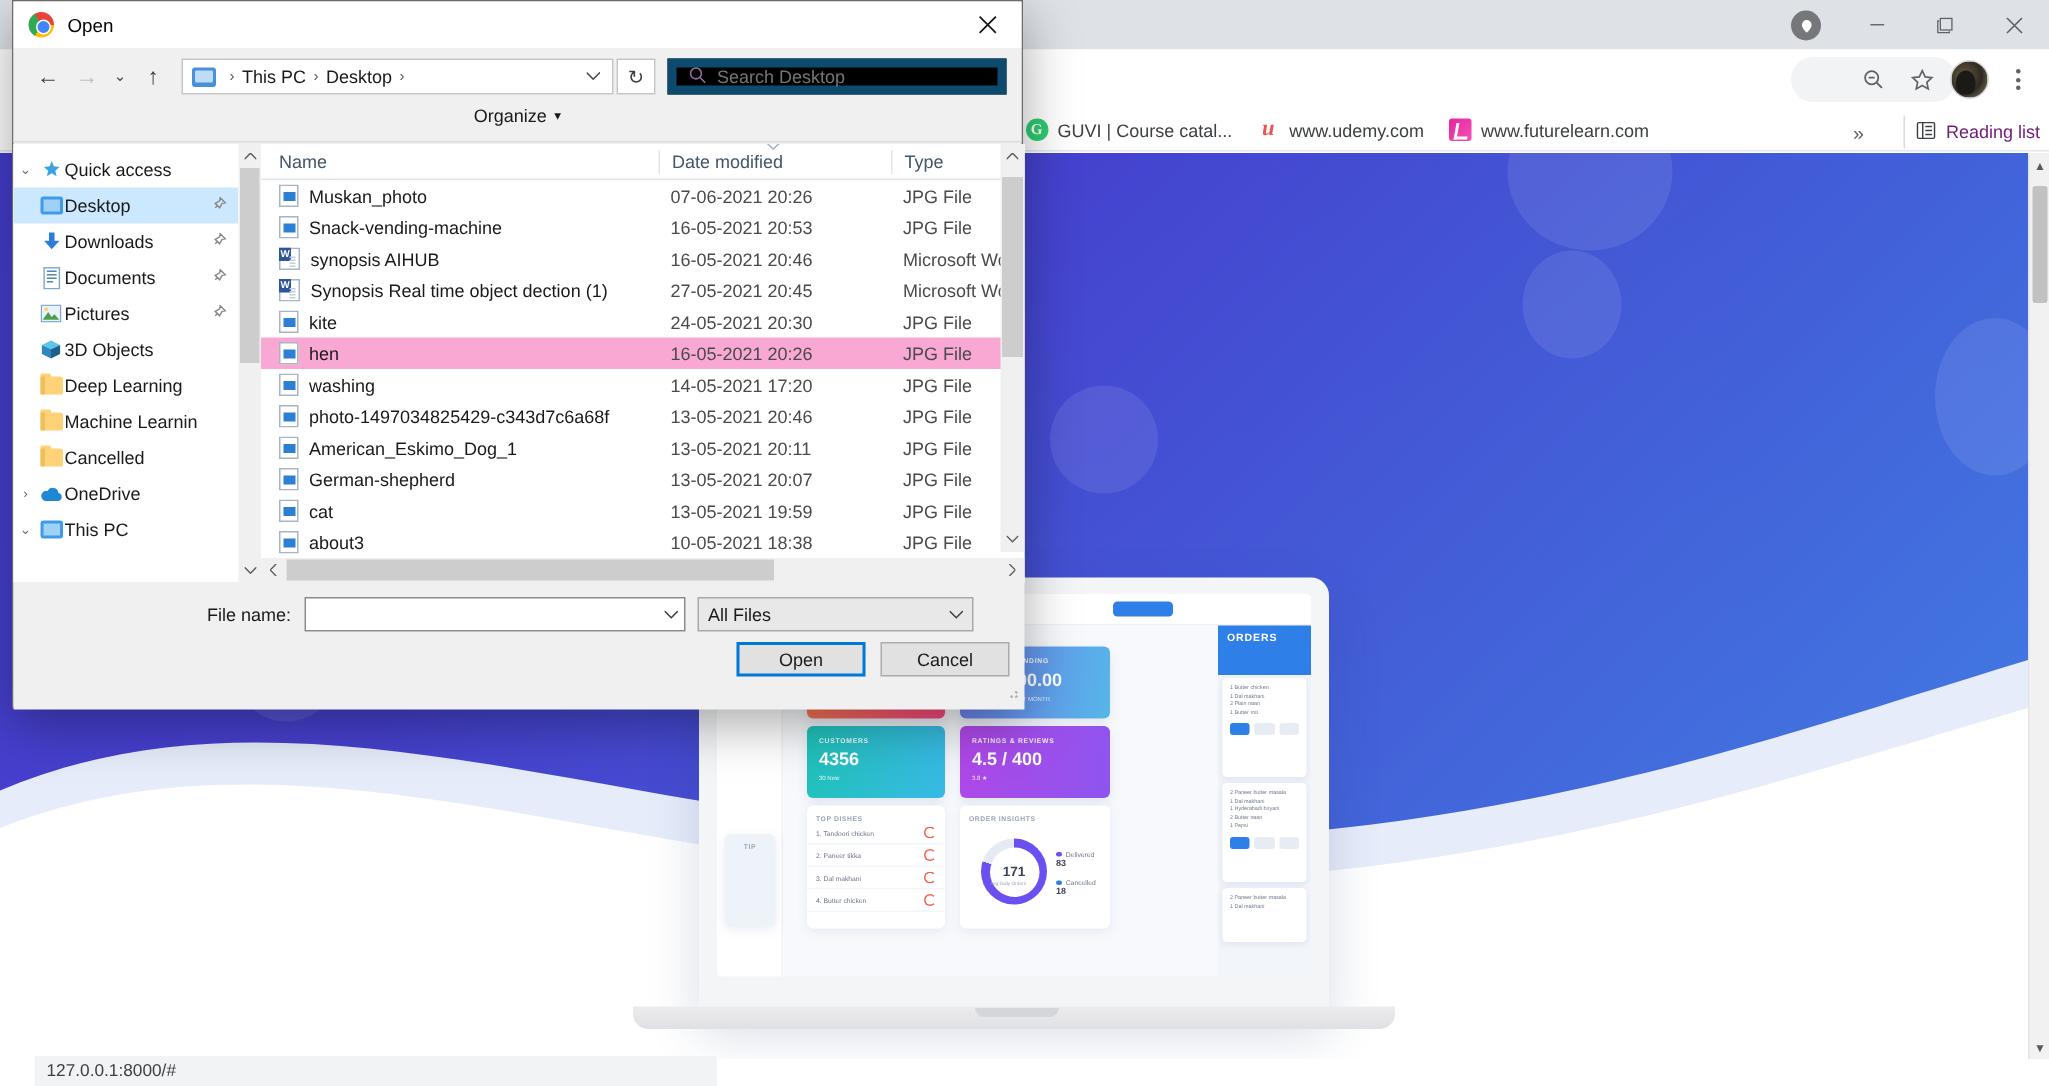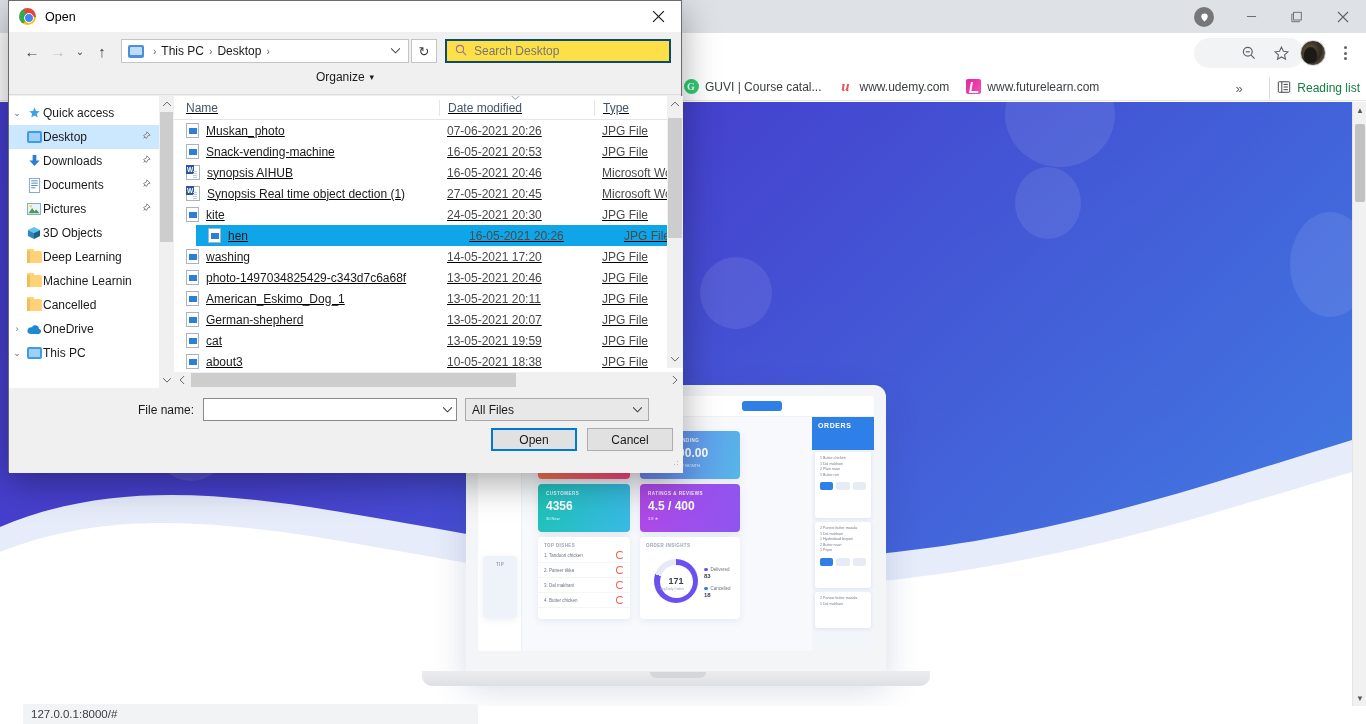--- a/index.html
+++ b/index.html
@@ -104,21 +104,21 @@
     transform: skewX(-10deg);
   }
   .bm-overflow {
     position: absolute; right: 116px; top: 4px;
     width: 22px; height: 22px; display: flex; align-items: center; justify-content: center;
     color: #5f6368; font-size: 13px;
   }
   .bm-reading {
     position: absolute; right: 6px; top: 4px;
     height: 22px; display: flex; align-items: center; gap: 6px;
-    font-size: 12px; color: #15803d; padding-left: 7px;
+    font-size: 12px; color: #701a75; padding-left: 7px;
     border-left: 1px solid #dadce0;
   }
 
   
   .page-viewport {
     position: absolute; left: 0; top: 102px;
     width: 1366px; height: 604px;
     overflow: hidden; background: #fff;
   }
   .hero {
@@ -345,21 +345,21 @@
   .crumb-sep { color: #5a5a5a; margin: 0 5px; font-size: 10px; }
   .addr-caret { margin-left: auto; color: #4a4a4a; font-size: 9px; padding-right: 4px; }
   .refresh-btn {
     width: 26px; height: 24px; margin-left: 2px;
     border: 1px solid #c4c4c4; background: #fff;
     display: flex; align-items: center; justify-content: center;
     color: #3f3f3f; font-size: 13px;
   }
   .searchbox {
     flex: 1; height: 24px; margin-left: 8px; margin-right: 0px;
-    background: #fde047; border: 2px solid #0c4a6e;
+    background: #000000; border: 6px solid #0c4a6e;
     display: flex; align-items: center; gap: 7px; padding: 0 8px;
     font-size: 12px; color: #767676;
   }
   .dlg-toolbar {
     height: 25px; display: flex; align-items: center;
     padding: 0 10px; gap: 22px;
     background: #f0f0f0;
     font-size: 12px; color: #1a1a1a;
     border-bottom: 1px solid #dcdcdc;
     flex-direction: column;
@@ -418,40 +418,40 @@
   .monitor-ico::after{content:"";position:absolute;left:2px;top:2px;right:2px;bottom:2px;background:#9fd0f5;}
 
   .sidebar-scroll {
     width: 15px; height: 292px; background: #f0f0f0;
     position: relative; flex: 0 0 15px;
   }
   .ss-thumb { position: absolute; left: 1px; top: 16px; width: 13px; height: 130px; background: #cdcdcd; }
   .ss-arrow { position: absolute; left: 0; width: 15px; height: 16px; display:flex; align-items:center; justify-content:center; font-size: 8px; color:#606060;}
 
   .dlg-list {
-    flex: 1; background: #fff; position: relative; overflow: hidden; text-decoration: underline;
+    flex: 1; background: #fff; position: relative; overflow: hidden;
   }
   .list-head {
     display: flex; height: 24px; align-items: center;
     font-size: 12px; color: #44546a;
     border-bottom: 1px solid #e5e5e5;
     background: #fff; position: relative;
   }
   .lh-name { width: 265px; padding-left: 12px; }
   .lh-date { width: 155px; padding-left: 8px; border-left: 1px solid #e5e5e5; height:16px; display:flex; align-items:center; position:relative;}
   .lh-type { flex: 1; padding-left: 8px; border-left: 1px solid #e5e5e5; height:16px; display:flex; align-items:center;}
   .sort-caret {
     position: absolute; left: 70px; top: -8px;
     color: #9aa5b5; font-size: 9px;
   }
   .file-row {
     display: flex; align-items: center; height: 21px;
     font-size: 12px; color: #1a1a1a;
   }
-  .file-row.sel { background: #0ea5e9; margin-left: 22px; }
+  .file-row.sel { background: #f9a8d4; }
   .fr-name { width: 265px; display: flex; align-items: center; gap: 7px; padding-left: 12px; overflow: hidden; white-space: nowrap; }
   .fr-date { width: 155px; padding-left: 8px; color: #4a4a4a; }
   .fr-type { flex: 1; padding-left: 8px; color: #4a4a4a; white-space: nowrap; overflow: hidden; }
   .ico-jpg {
     width: 13px; height: 15px; background: #fff; border: 1px solid #a7b4c4;
     position: relative; flex: 0 0 13px;
   }
   .ico-jpg::after {
     content:""; position:absolute; left:2px; top:4px; width:8px; height:6px; background:#2d7fd3;
   }

